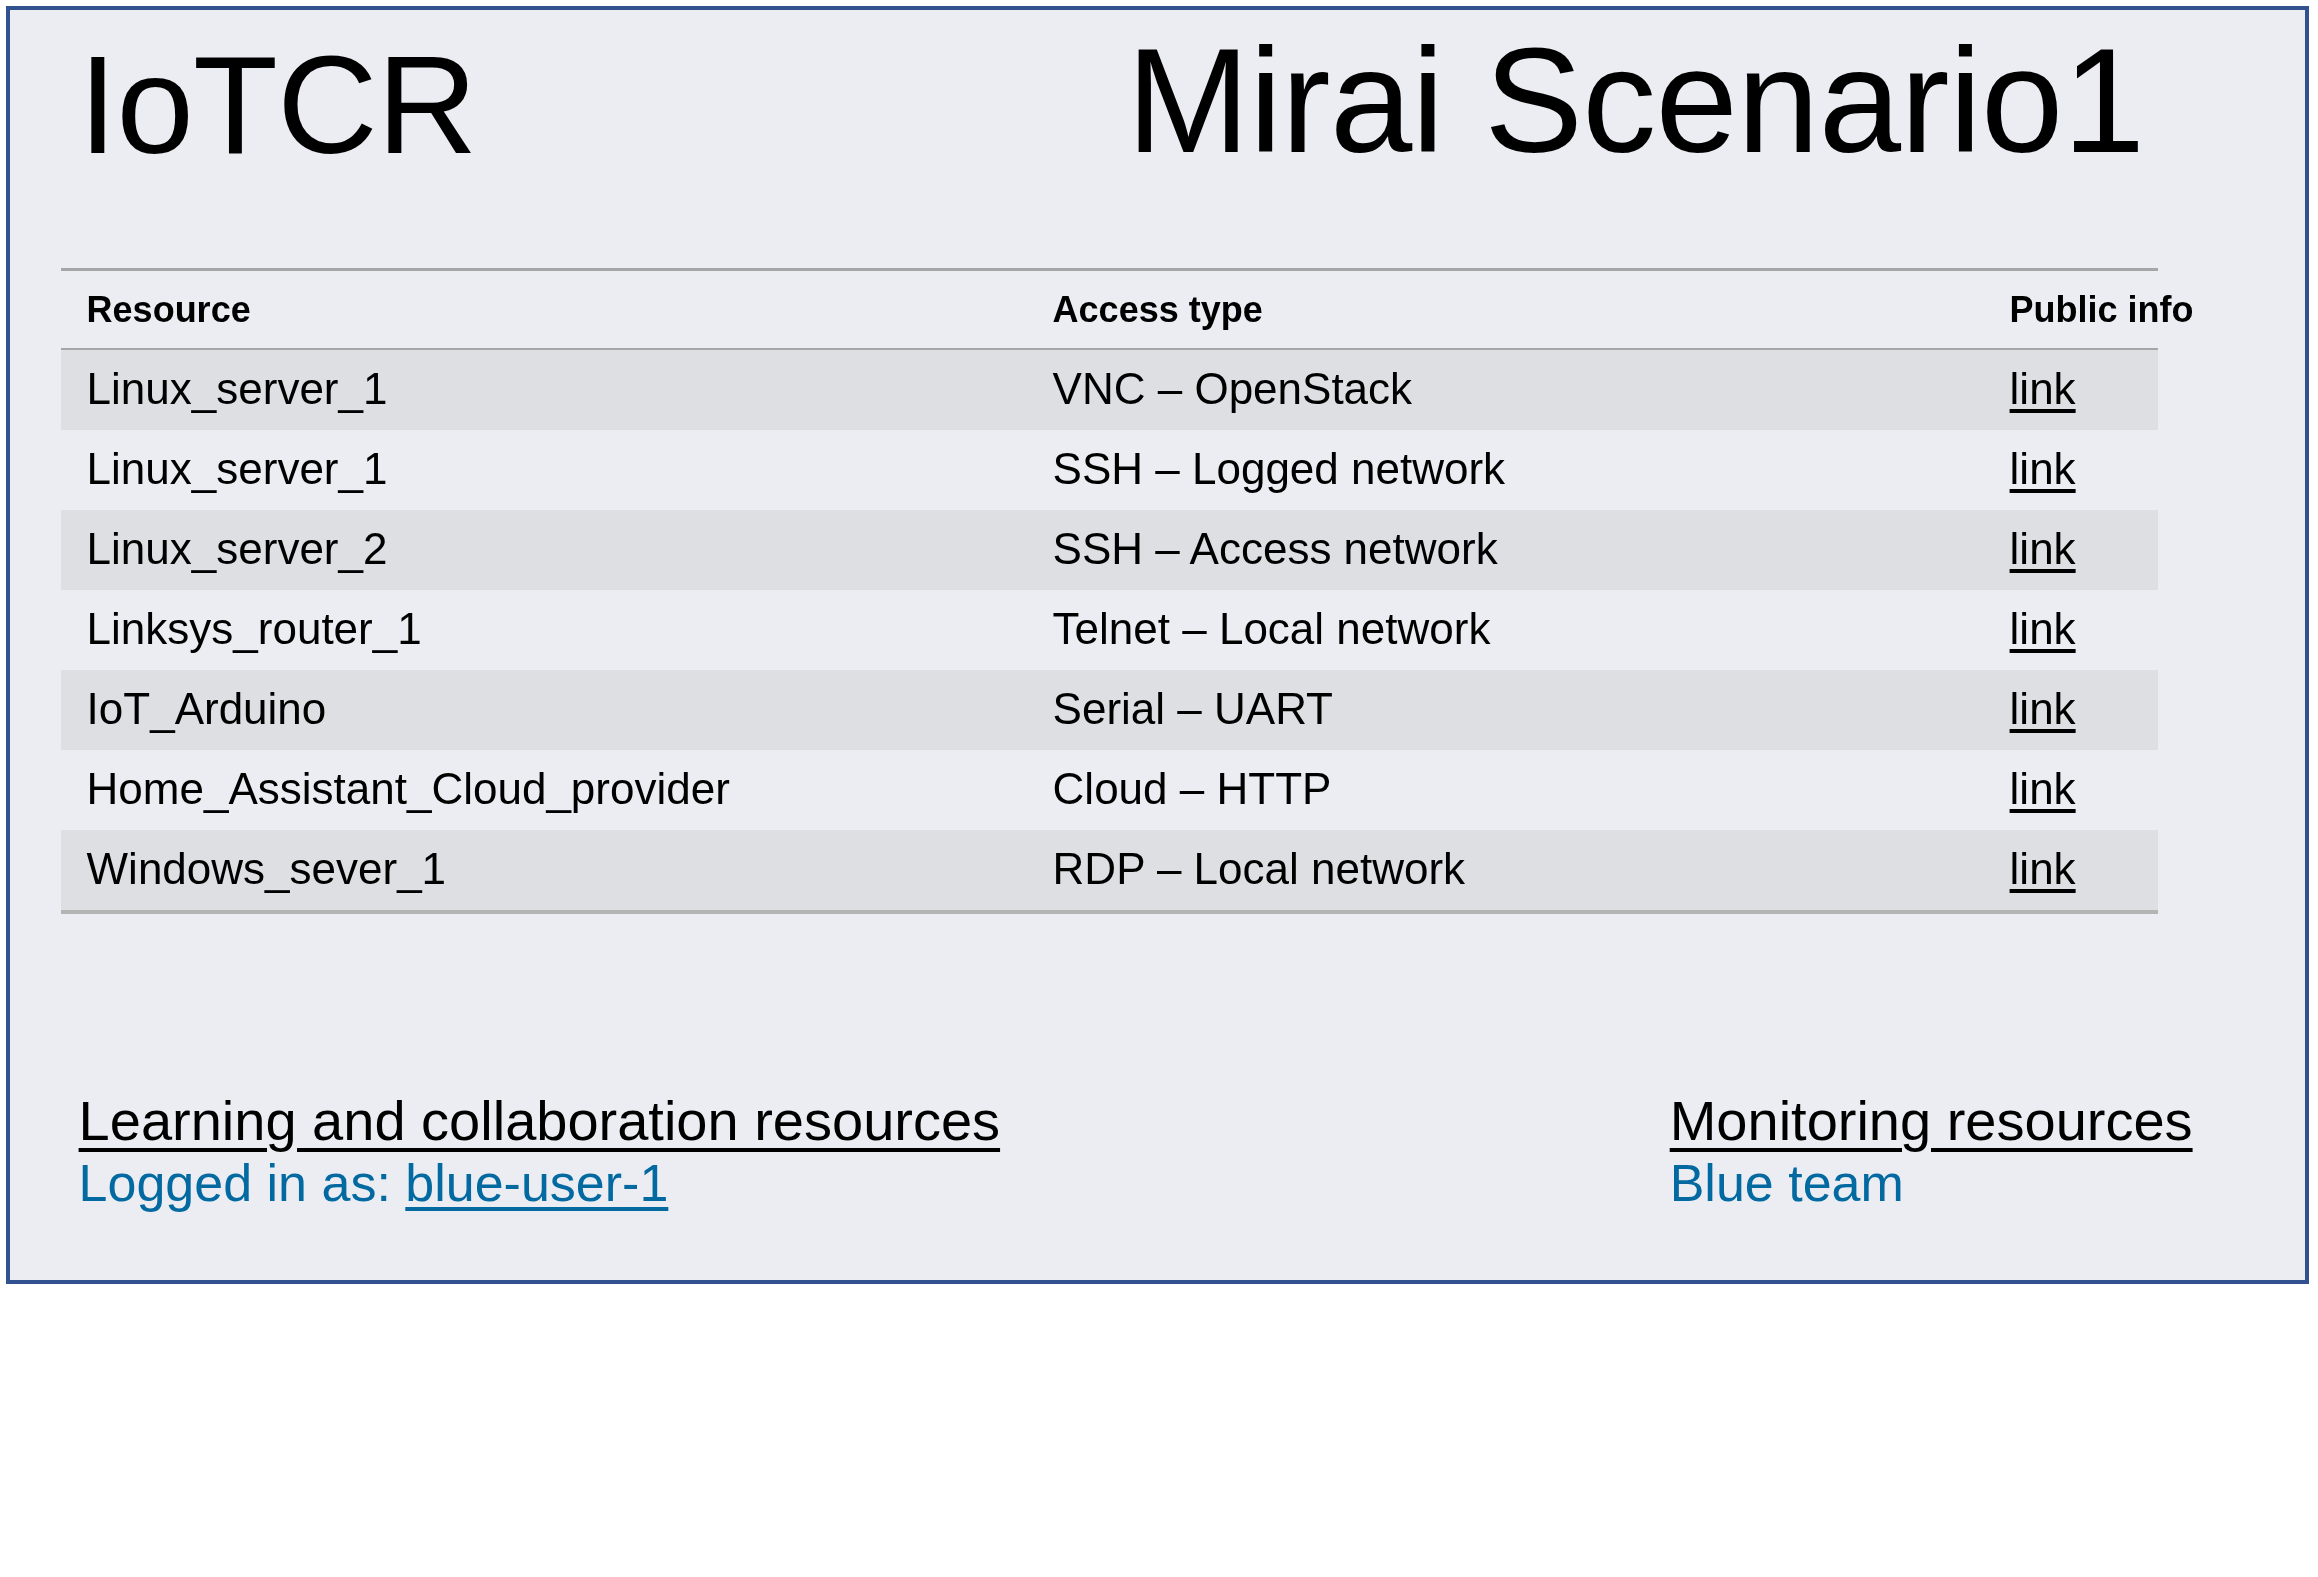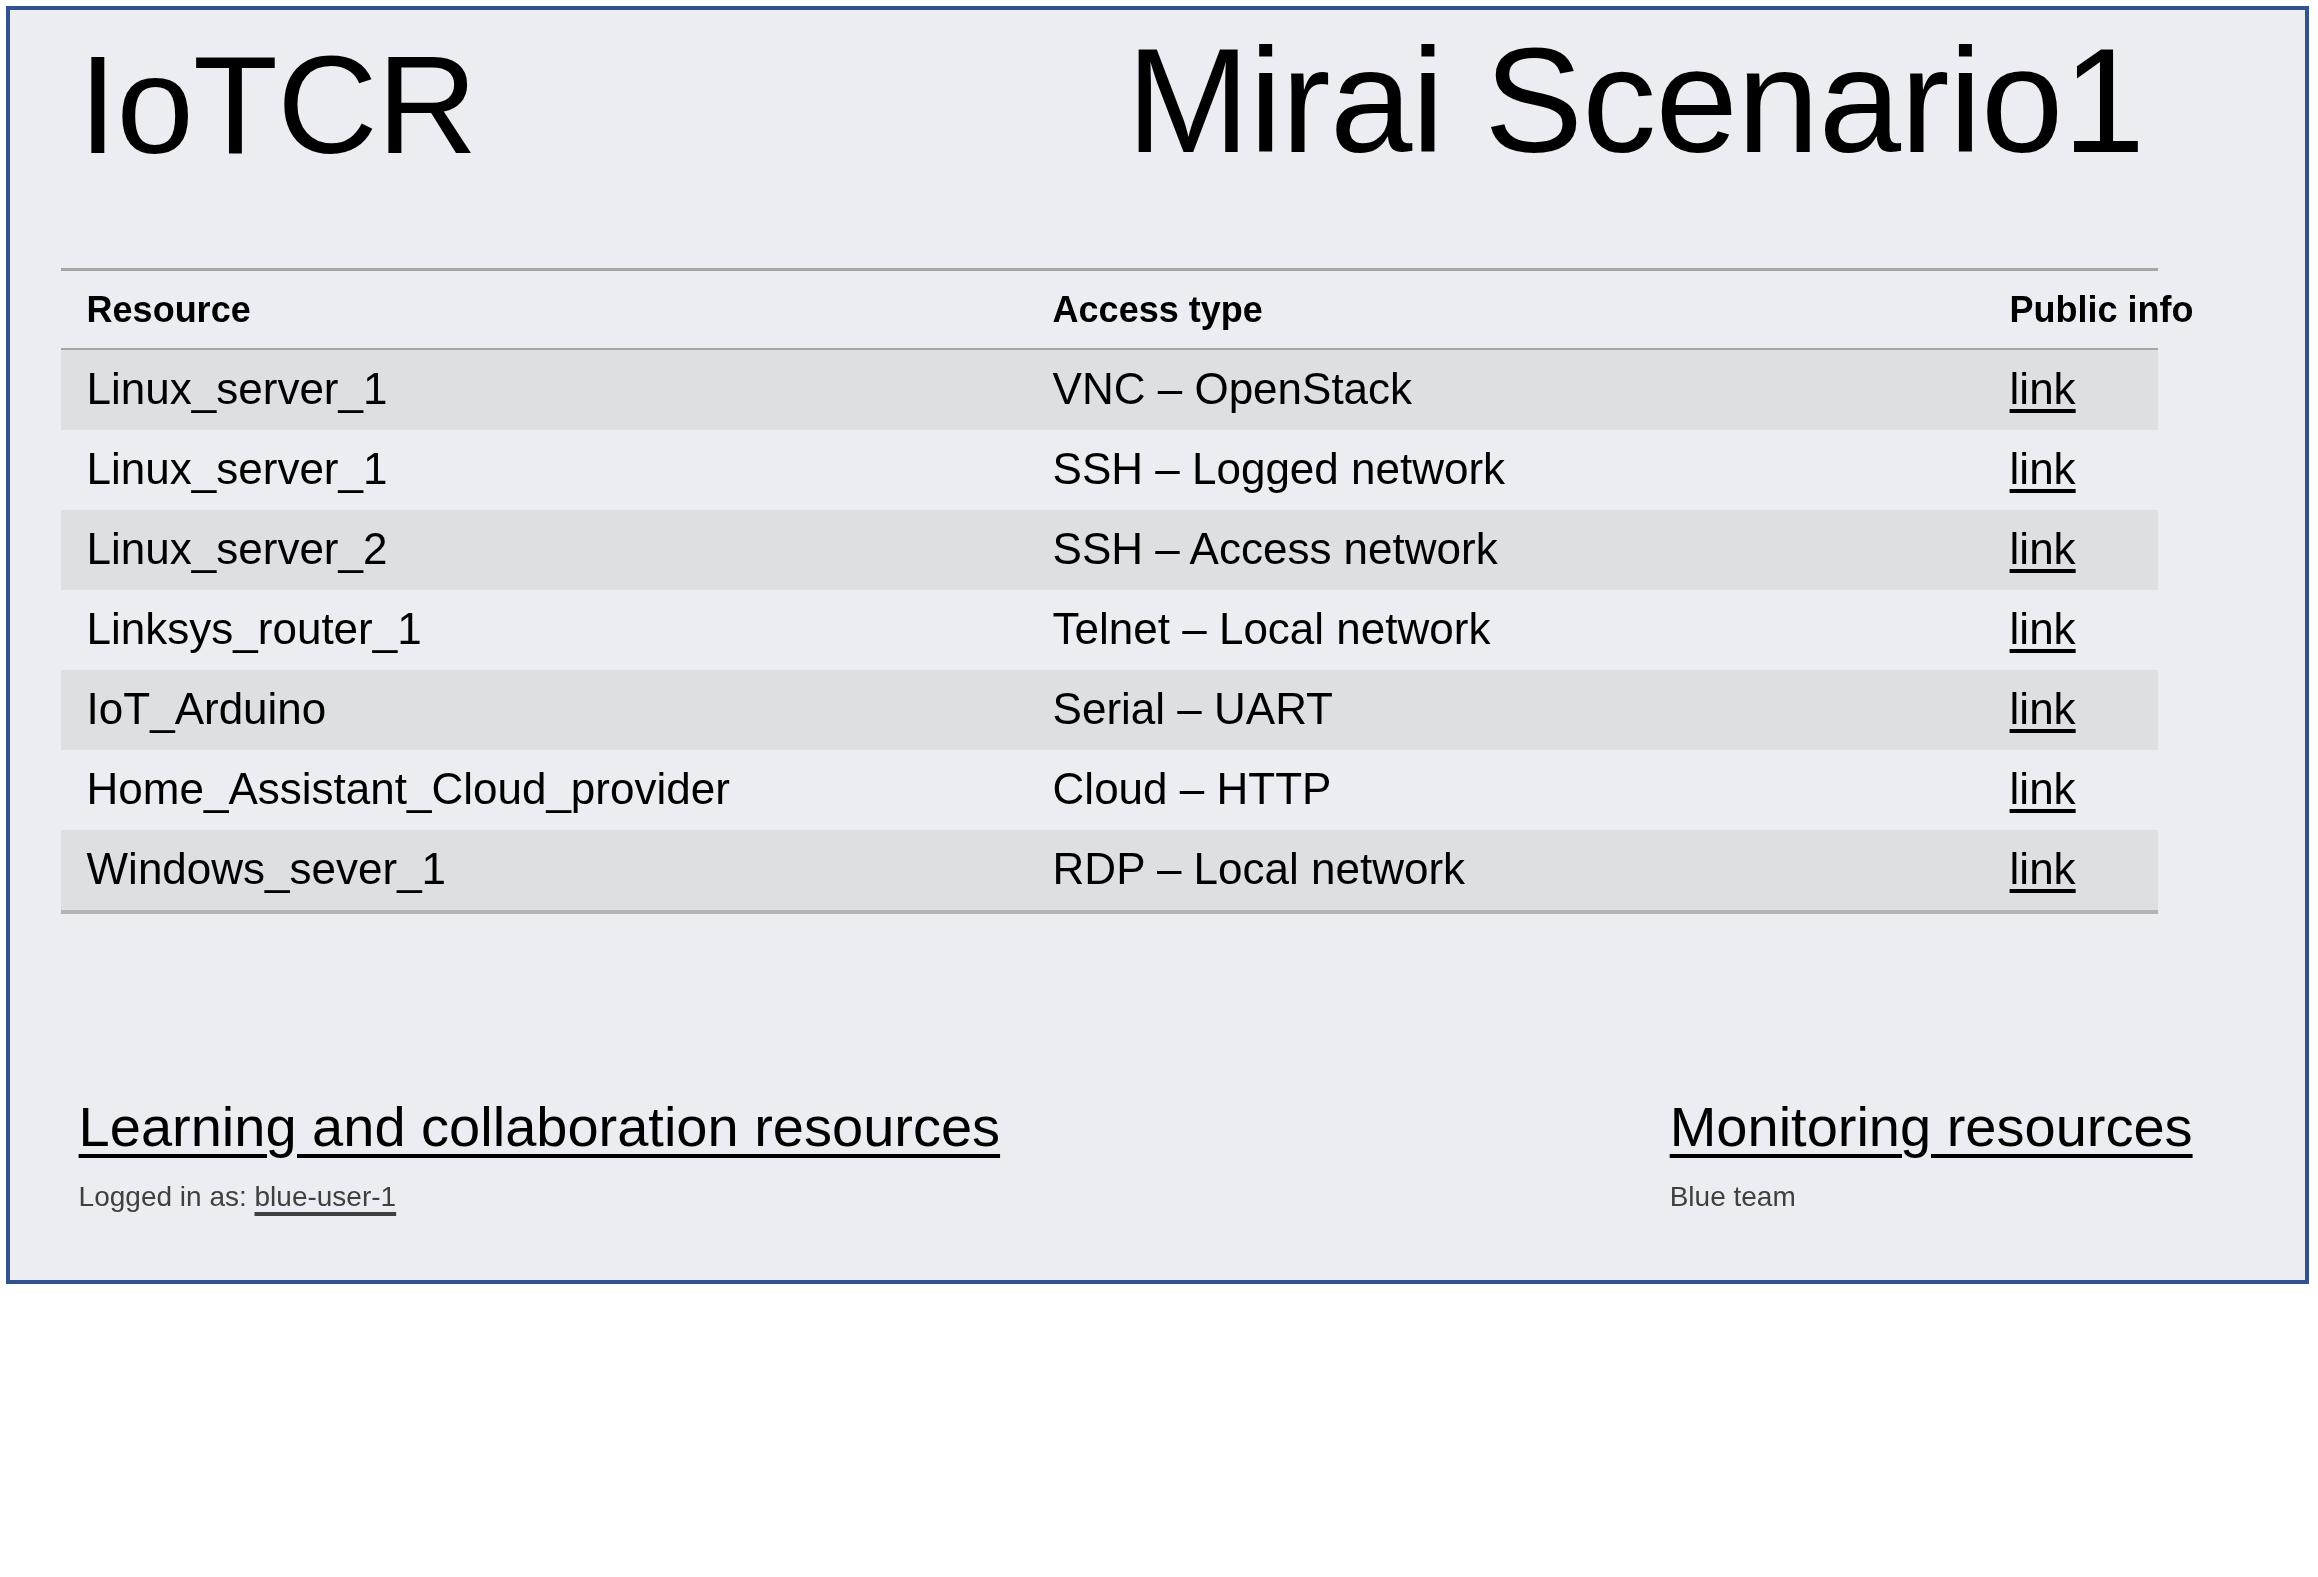--- a/index.html
+++ b/index.html
@@ -139,24 +139,23 @@
     line-height: 1.18;
     color: #000000;
     text-decoration: underline;
     text-underline-offset: 7.7px;
     text-decoration-thickness: 4.2px;
     white-space: nowrap;
     cursor: pointer;
     display: inline-block;
   }
   .footer-sub {
-    margin-top: 21px;
-    font-size: 28px;
+    font-size: 52px;
     line-height: 1.12;
-    color: #404040;
+    color: #0369a1;
     white-space: nowrap;
   }
   .footer-sub .user {
     text-decoration: underline;
     text-underline-offset: 6.3px;
     text-decoration-thickness: 3.5px;
     cursor: pointer;
   }
   .footer-sub .label {
     text-decoration: none;

